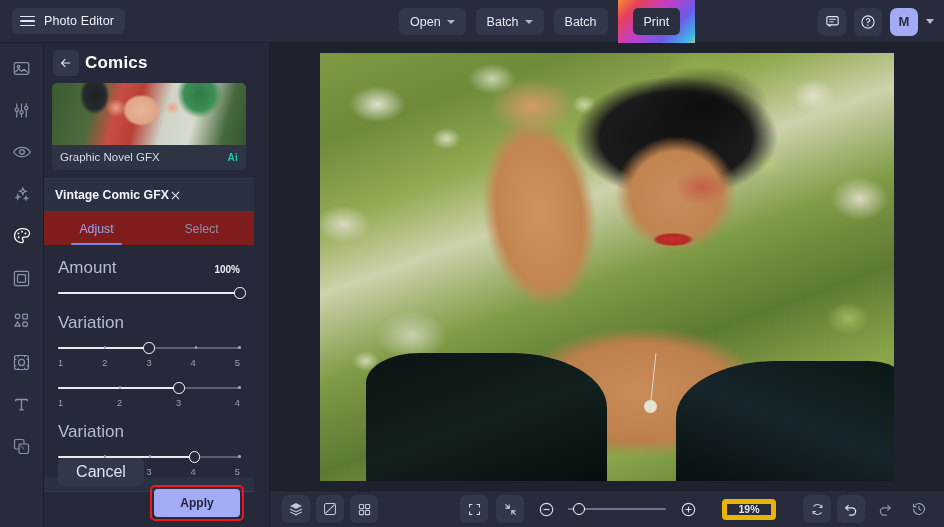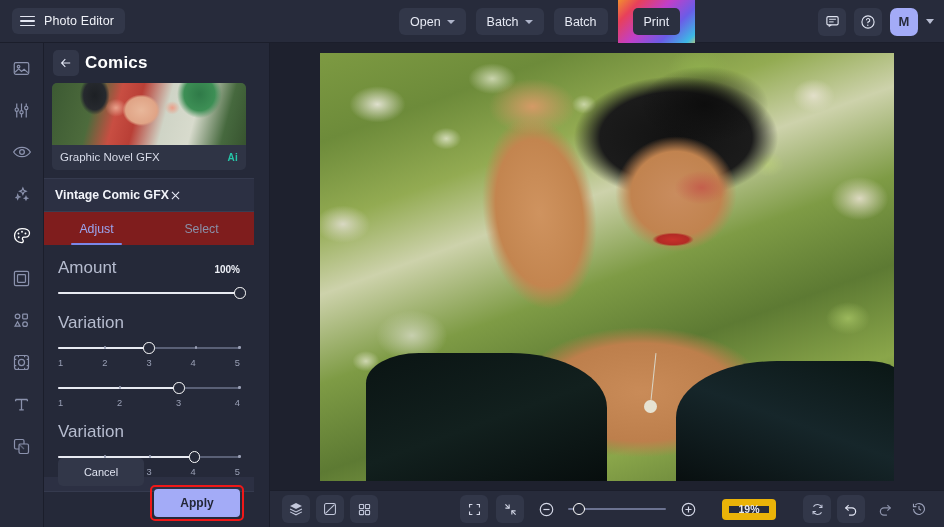--- a/index.html
+++ b/index.html
@@ -173,21 +173,21 @@
     display: flex; justify-content: space-between;
     margin-top: 4px; font-size: 9.3px; color: #9aa0b6;
   }
 
   .actions {
     position: absolute; bottom: 10px; left: 0; width: 210px;
     display: flex; gap: 10px; padding: 0 14px;
   }
   .btn-cancel {
     flex: 1; height: 28px; border-radius: 5px; background: #323749;
-    color: #dee2ef; font-size: 11px; border: none; cursor: pointer;
+    color: #dee2ef; font-size: 16px; border: none; cursor: pointer;
     font-family: inherit;
   }
   .apply-wrap {
     flex: 1; position: relative; display: flex; margin-top: 31px;
   }
   .btn-apply {
     flex: 1; height: 28px; border-radius: 4px; background: #a3abf7;
     color: #222636; font-size: 12px; font-weight: 700; border: none; cursor: pointer;
     font-family: inherit;
   }
@@ -314,21 +314,21 @@
   .zoom-slider { position: relative; width: 98px; height: 12px; }
   .zoom-track {
     position: absolute; top: 5px; left: 0; right: 0; height: 1.7px;
     background: #6c7391; border-radius: 2px;
   }
   .zoom-knob {
     position: absolute; top: 0; width: 12px; height: 12px; margin-left: -6px;
     border-radius: 50%; background: #272b3b; border: 1.9px solid #ffffff; cursor: pointer;
   }
   .zoom-field {
-    width: 54px; height: 21px; border: 7px solid #eab308; border-radius: 4px;
+    width: 54px; height: 21px; border: 5px solid #eab308; border-radius: 4px;
     display: flex; align-items: center; justify-content: center;
     font-size: 10.5px; color: #e4e7f2; font-weight: 700; margin-left: 12px;
     cursor: text;
   }
   .bb-right {
     position: absolute; right: 11px; display: flex; gap: 6px;
   }
   svg { display: block; }
 </style>
 </head>

